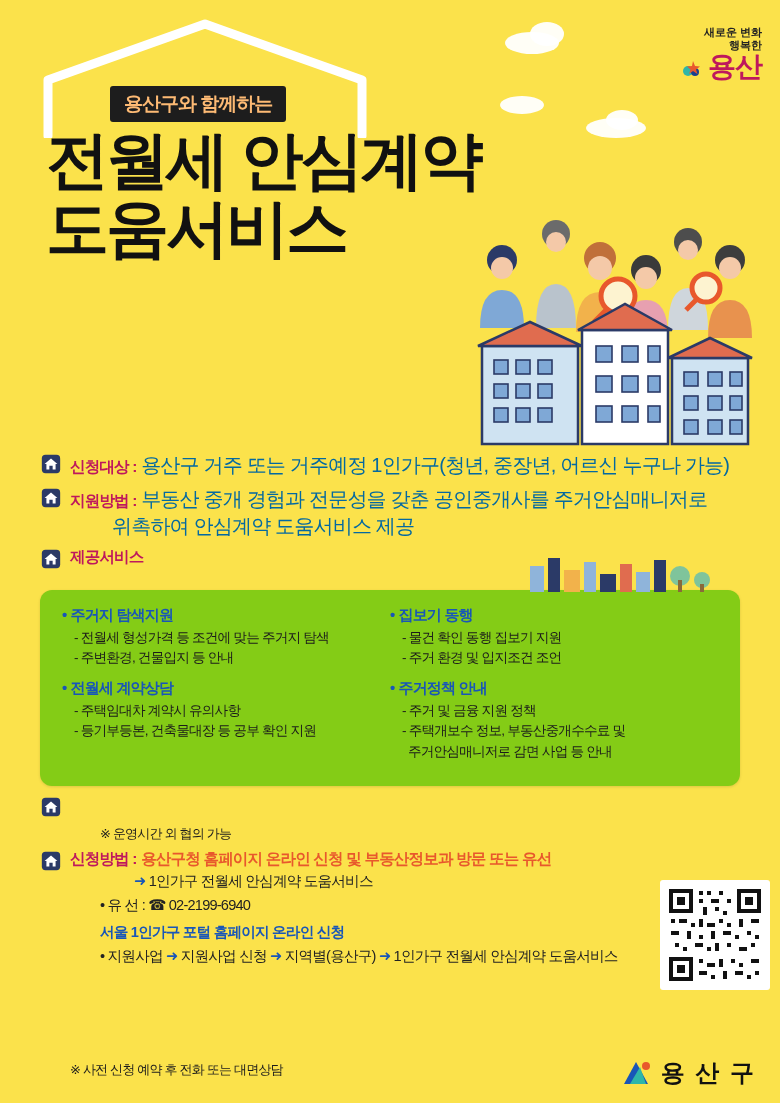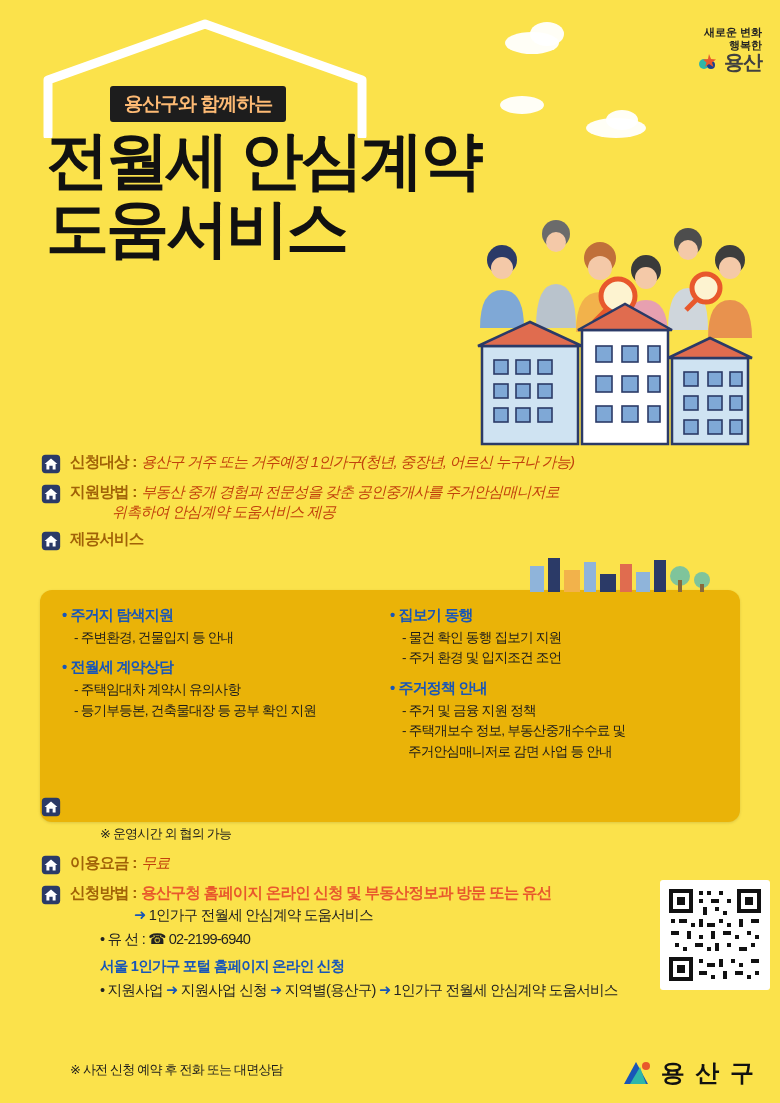--- a/index.html
+++ b/index.html
@@ -16,21 +16,21 @@
   .house-outline{
     position:absolute;left:40px;top:18px;width:330px;height:120px;
   }
   .brand{
     position:absolute;right:18px;top:26px;text-align:right;line-height:1.15;
   }
   .brand .small{
     font-size:11px;color:#222;font-weight:bold;display:block;
   }
   .brand-main{
-    display:inline-block;font-size:20px;font-weight:bold;color:#404040;
+    display:inline-block;font-size:28px;font-weight:bold;color:#be185d;
     letter-spacing:-1px;
   }
   .brand-mark{
     display:inline-block;width:20px;height:20px;vertical-align:-3px;margin-right:2px;
   }
   .sub-title{
     position:absolute;left:110px;top:86px;
     background:#1d1d1d;color:#fdba74;font-size:19px;font-weight:bold;
     padding:5px 14px;border-radius:3px;letter-spacing:-1px;
   }
@@ -40,28 +40,28 @@
     color:#111;white-space:pre-line;
   }
   .illus{position:absolute;right:10px;top:218px;width:310px;height:230px;}
   
   .info{position:absolute;left:40px;top:452px;width:700px;}
   .row{display:flex;align-items:flex-start;margin-bottom:7px;}
   .home-ico{
     flex:0 0 auto;width:22px;height:22px;margin-right:8px;margin-top:1px;
   }
   .label{
-    color:#a16207;font-weight:bold;font-size:15.5px;letter-spacing:-.8px;
+    color:#be185d;font-weight:bold;font-size:15.5px;letter-spacing:-.8px;
     white-space:nowrap;
   }
-  .val{font-size:15px;letter-spacing:-.8px;color:#c2410c;font-style:italic;}
+  .val{font-size:20px;letter-spacing:-.8px;color:#0369a1;}
   
   .card{
-    position:absolute;left:40px;top:590px;width:700px;height:232px;
-    background:#eab308;border-radius:12px;box-shadow:0 1px 3px rgba(0,0,0,.12);
+    position:absolute;left:40px;top:590px;width:700px;height:196px;
+    background:#84cc16;border-radius:12px;box-shadow:0 1px 3px rgba(0,0,0,.12);
   }
   .card-cols{display:flex;padding:16px 22px 0 22px;}
   .col{width:50%;}
   .grp{margin-bottom:10px;}
   .grp-head{
     color:#1856b8;font-weight:bold;font-size:15px;letter-spacing:-.8px;margin-bottom:3px;
   }
   .grp-head .bullet{color:#1856b8;margin-right:4px;}
   .grp-item{
     font-size:13.6px;letter-spacing:-.8px;color:#1b1b1b;line-height:1.5;padding-left:12px;
@@ -242,20 +242,21 @@
     <circle cx="152" cy="24" r="10" fill="#7fc49b"></circle>
     <rect x="150" y="28" width="4" height="12" fill="#8a6a3a"></rect>
     <circle cx="174" cy="28" r="8" fill="#7fc49b"></circle>
     <rect x="172" y="32" width="4" height="8" fill="#8a6a3a"></rect>
   </svg>
 
   <div class="card-cols">
     <div class="col">
       <div class="grp">
         <div class="grp-head"><span class="bullet">•</span><span>주거지 탐색지원</span></div>
+        <div class="grp-item">- 전월세  형성가격 등 조건에 맞는 주거지 탐색</div>
         <div class="grp-item">- 주변환경, 건물입지 등 안내</div>
       </div>
       <div class="grp">
         <div class="grp-head"><span class="bullet">•</span><span>전월세 계약상담</span></div>
         <div class="grp-item">- 주택임대차 계약시 유의사항</div>
         <div class="grp-item">- 등기부등본, 건축물대장 등 공부 확인 지원</div>
       </div>
     </div>
 
     <div class="col">
@@ -277,30 +278,20 @@
 <div class="lower">
 
   <div class="row">
     <svg class="home-ico" viewBox="0 0 24 24">
       <rect x="2" y="2" width="20" height="20" rx="4" fill="#2b3a67"></rect>
       <path d="M12 6 L19 12 H17 V18 H13.8 V14 H10.2 V18 H7 V12 H5 Z" fill="#fff"></path>
     </svg>
   </div>
   <div class="note">※ 운영시간 외 협의 가능</div>
 
-  <div class="row" style="margin-top:10px;">
-    <svg class="home-ico" viewBox="0 0 24 24">
-      <rect x="2" y="2" width="20" height="20" rx="4" fill="#2b3a67"></rect>
-      <path d="M12 6 L19 12 H17 V18 H13.8 V14 H10.2 V18 H7 V12 H5 Z" fill="#fff"></path>
-    </svg>
-    <div>
-      <span class="label">이용요금 :</span>
-      <span class="val">무료</span>
-    </div>
-  </div>
 
   <div class="row" style="margin-top:6px;">
     <svg class="home-ico" viewBox="0 0 24 24">
       <rect x="2" y="2" width="20" height="20" rx="4" fill="#2b3a67"></rect>
       <path d="M12 6 L19 12 H17 V18 H13.8 V14 H10.2 V18 H7 V12 H5 Z" fill="#fff"></path>
     </svg>
     <div style="width:600px;">
       <span class="label">신청방법 :</span>
       <span class="label" style="color:#e8582c;">용산구청 홈페이지 온라인 신청 및 부동산정보과 방문 또는 유선</span>
 

